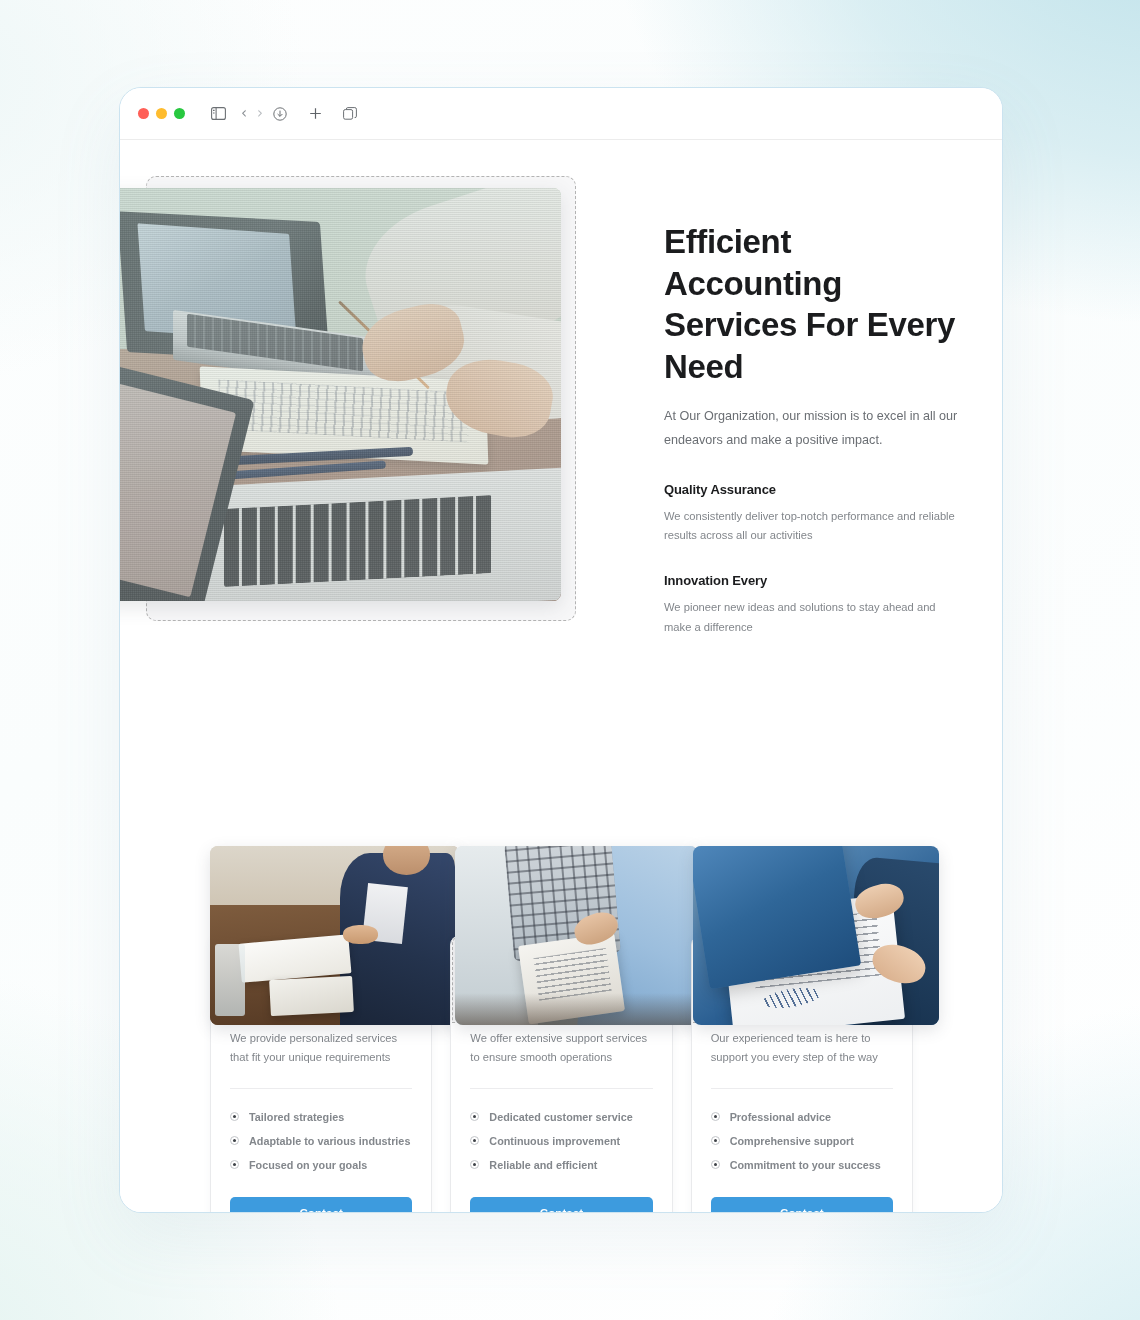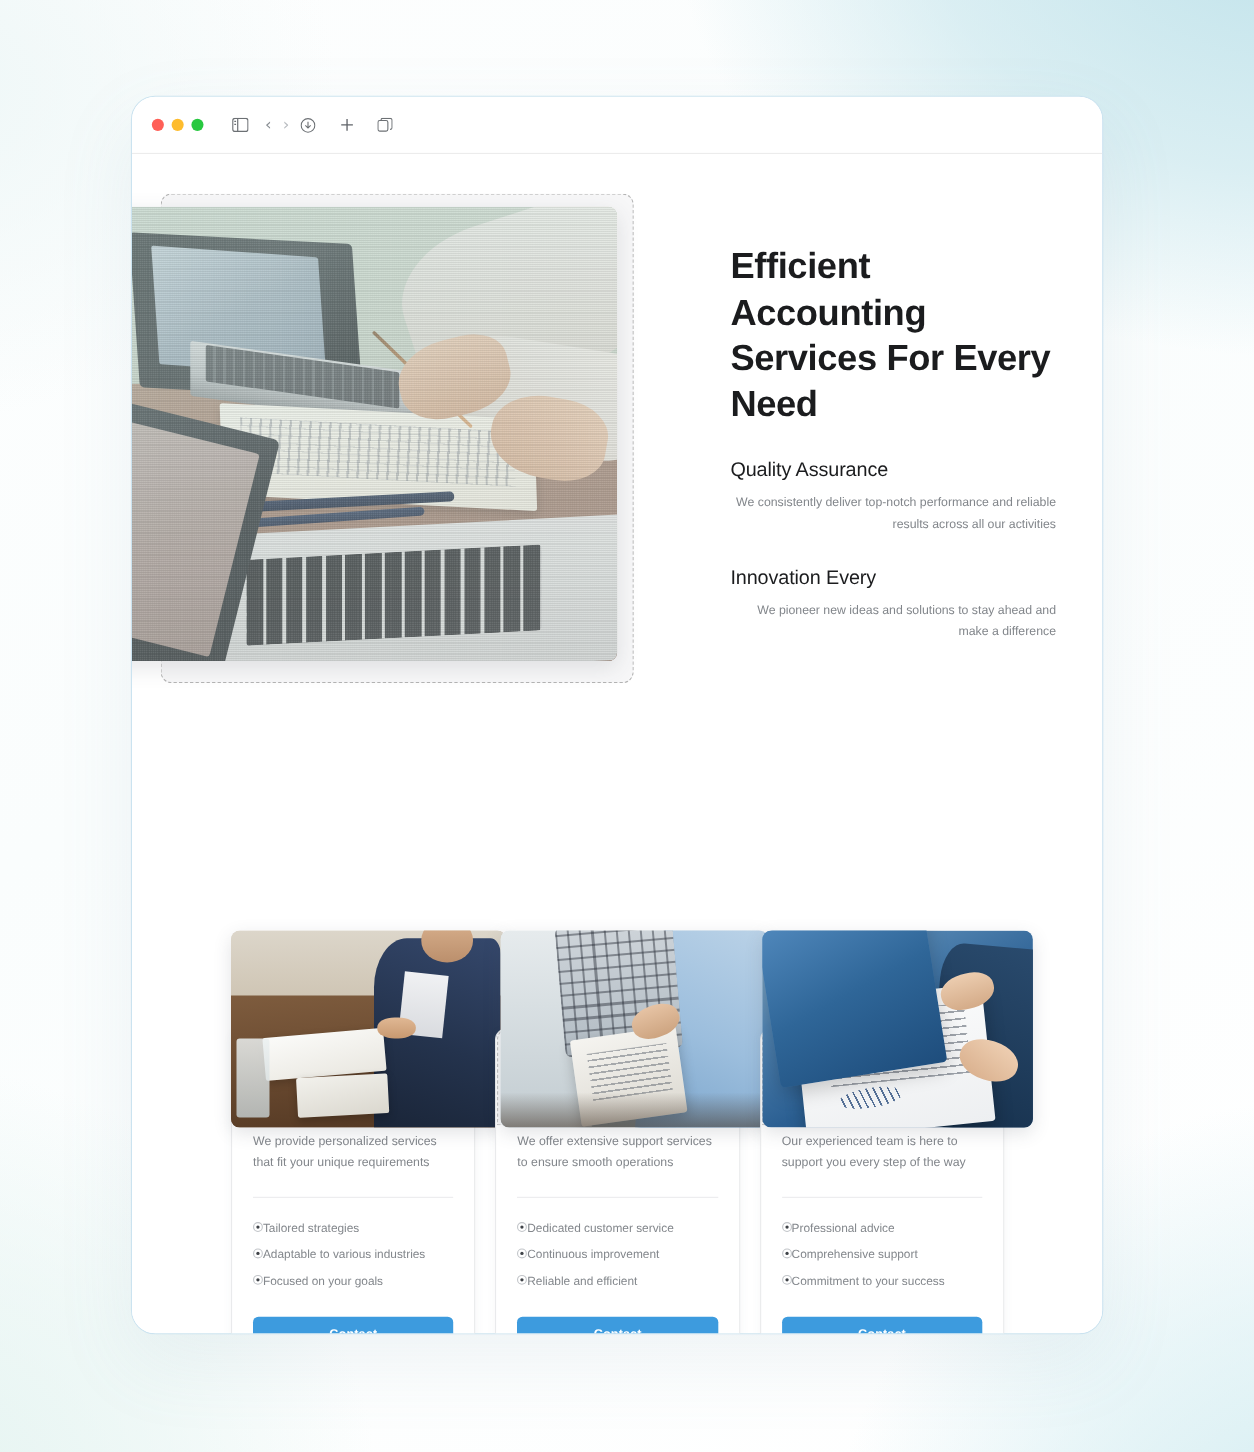--- a/index.html
+++ b/index.html
@@ -219,31 +219,30 @@
   }
   .hero-sub {
     margin-top: 18px;
     font-size: 12.6px;
     line-height: 1.85;
     color: #6a6e73;
   }
   .feature { margin-top: 30px; }
   .feature + .feature { margin-top: 28px; }
   .feature-title {
-    font-size: 18px;
-    font-weight: 400;
+    font-size: 13px;
+    font-weight: 700;
     color: #1b1c1e;
     letter-spacing: -0.1px;
   }
   .feature-body {
     margin-top: 10px;
     font-size: 11.2px;
     line-height: 1.72;
     color: #82868b;
-    text-align: right;
   }
 
   
   .cards {
     position: absolute;
     left: 90px;
     top: 795px;
     width: 703px;
     display: flex;
     gap: 18px;
@@ -371,25 +370,26 @@
     color: #82868b;
   }
   .card-divider {
     margin: 20px 0 0;
     height: 1px;
     background: #ececee;
   }
   .card-list { list-style: none; margin-top: 16px; }
   .card-list li {
     display: flex;
-    align-items: flex-start;
-    gap: 0;
+    align-items: center;
+    gap: 10px;
     font-size: 10.8px;
     color: #83878c;
     padding: 6px 0;
+    font-weight: bold;
   }
   .bullet {
     flex: 0 0 auto;
     width: 9px; height: 9px;
     border-radius: 50%;
     border: 1px solid #c2c5c9;
     background: #fff;
     position: relative;
   }
   .bullet::after {
@@ -493,20 +493,21 @@
           <div class="lap2-keys"></div>
           <div class="lap3-lid"></div>
           <div class="lap3-scr"></div>
           <div class="photo-tint"></div>
           <div class="photo-grain"></div>
         </div>
       </div>
 
       <div class="hero-copy">
         <h1 class="hero-title">Efficient Accounting Services For Every Need</h1>
+        <p class="hero-sub">At Our Organization, our mission is to excel in all our endeavors and make a positive impact.</p>
 
         <div class="feature">
           <h3 class="feature-title">Quality Assurance</h3>
           <p class="feature-body">We consistently deliver top-notch performance and reliable results across all our activities</p>
         </div>
 
         <div class="feature">
           <h3 class="feature-title">Innovation Every</h3>
           <p class="feature-body">We pioneer new ideas and solutions to stay ahead and make a difference</p>
         </div>

